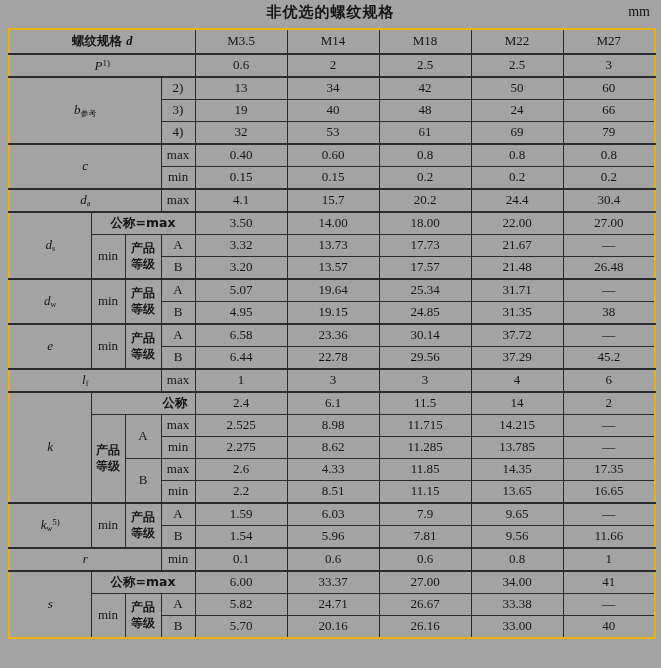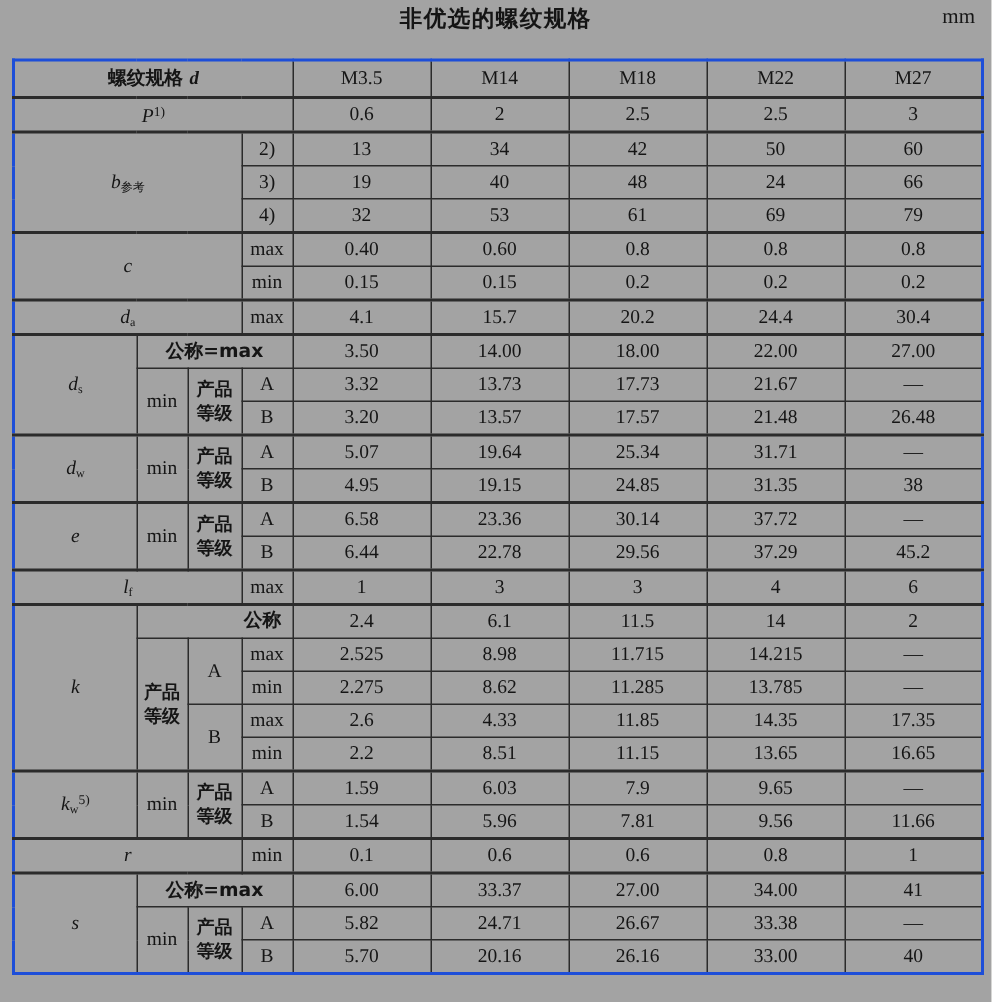--- a/index.html
+++ b/index.html
@@ -8,42 +8,42 @@
     background: #a3a3a3; color: #151515;
     font-family: "Liberation Serif", "DejaVu Serif", serif;
   }
   .titlebar { position: absolute; top: 3px; left: 0; width: 100%; height: 20px; }
   .title {
     text-align: center; font-weight: bold; font-size: 15px; letter-spacing: 1px;
     font-family: "DejaVu Sans", "Liberation Sans", sans-serif;
   }
   .unit { position: absolute; right: 11px; top: 1px; font-size: 14px; }
   table.spec {
-    position: absolute; left: 8px; top: 39px; width: 646px;
+    position: absolute; left: 8px; top: 28px; width: 646px;
     border-collapse: collapse; table-layout: fixed;
-    border: 2px solid #1d4ed8;
+    border: 2px solid #eab308;
   }
   td {
     border: 1px solid #2b2b2b;
     text-align: center; vertical-align: middle;
     height: 21px; padding: 0 2px;
     font-size: 13px; line-height: 1.15;
     overflow: hidden; white-space: normal;
   }
   tr.grp td { border-top-width: 2px; }
   tr.head td { height: 23px; }
   td i { font-style: italic; font-family: "Liberation Serif", "DejaVu Serif", serif; }
   td sub { font-size: 8px; vertical-align: -2px; }
   td sup { font-size: 9px; vertical-align: 4px; }
   td.cn {
     font-family: "DejaVu Sans", "Liberation Sans", sans-serif;
     font-weight: 600; font-size: 12.5px;
   }
   td.two { font-size: 12px; line-height: 1.3; padding: 0 1px; }
-  td.right { text-align: right; padding-right: 7px; font-family: Liberation Mono, monospace; }
+  td.right { text-align: right; padding-right: 7px; }
 </style>
 </head>
 <body>
 
 <div class="page">
   <div class="titlebar">
     <div class="title">非优选的螺纹规格</div>
     <div class="unit">mm</div>
   </div>
 

